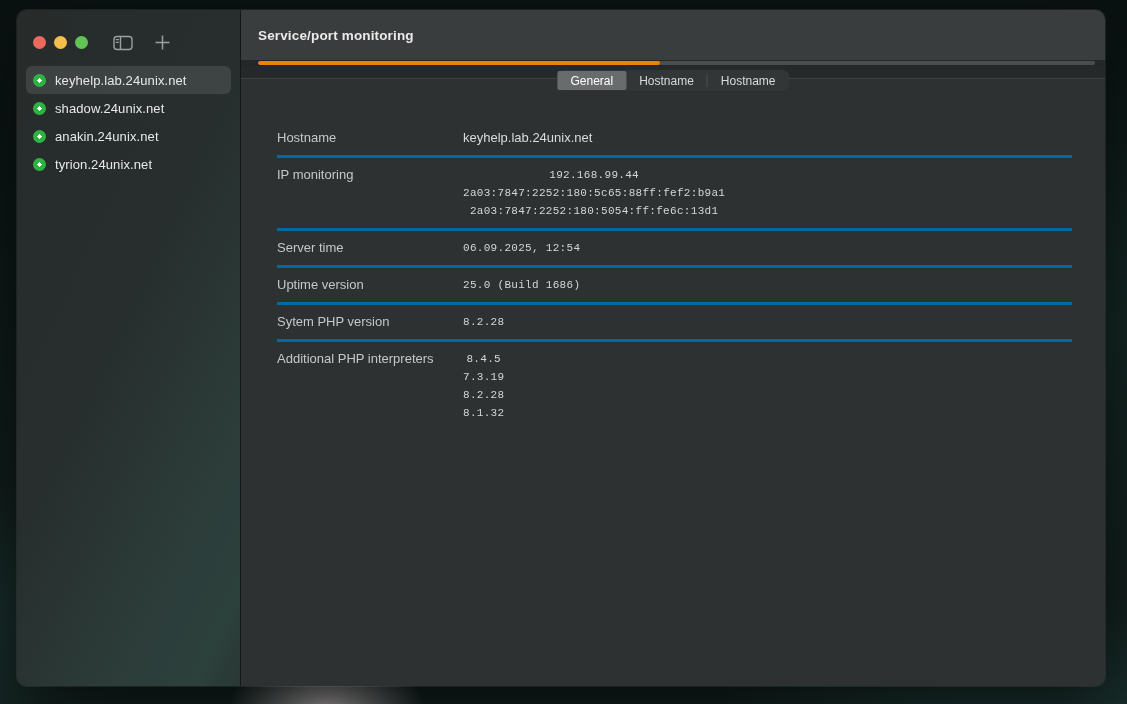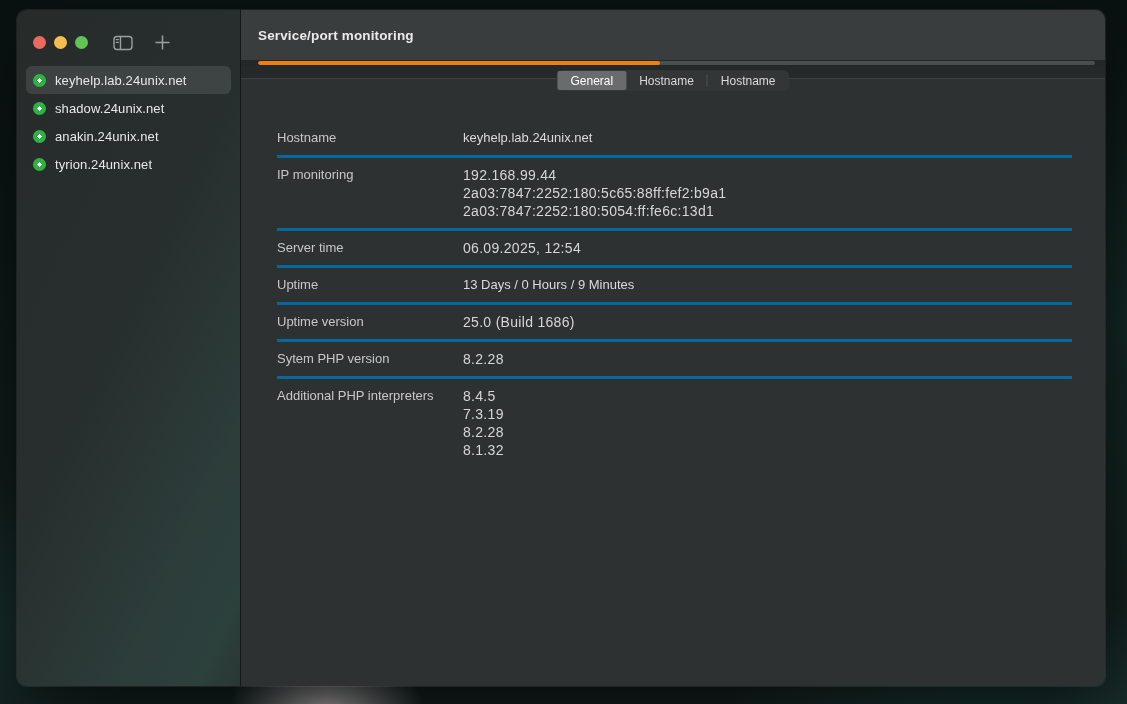--- a/index.html
+++ b/index.html
@@ -60,21 +60,21 @@
     display:flex; align-items:center; cursor:default;
   }
   .segment.selected { background:#696c6d; color:#ffffff; }
   .seg-divider { width:1px; height:12px; background:#4d5051; }
   
   .details { padding:42px 33px 0 36px; }
   .detail-row { display:flex; align-items:flex-start; padding:8px 0; border-bottom:3px solid #0369a1; }
   .detail-row:last-child { border-bottom:none; }
   .detail-label { width:186px; flex:0 0 186px; font-size:13px; color:#c6c8c7; line-height:18px; }
   .detail-value { font-size:13px; color:#dadcdb; line-height:18px; }
-  .detail-value.mono { font-family:Liberation Sans, sans-serif; font-size:14px; color:#d5d7d6; letter-spacing:.3px; }
+  .detail-value.mono { font-family:Liberation Mono, monospace; font-size:11px; color:#d5d7d6; letter-spacing:.3px;text-align:center; }
 </style>
 </head>
 <body>
 
 <div class="window">
 
   <div class="sidebar">
     <div class="sb-toolbar">
       <button class="tl red"></button>
       <button class="tl yellow"></button>
@@ -153,24 +153,20 @@
           <div>2a03:7847:2252:180:5c65:88ff:fef2:b9a1</div>
           <div>2a03:7847:2252:180:5054:ff:fe6c:13d1</div>
         </div>
       </div>
 
       <div class="detail-row">
         <div class="detail-label">Server time</div>
         <div class="detail-value mono">06.09.2025, 12:54</div>
       </div>
 
-      <div class="detail-row">
-        <div class="detail-label">Uptime</div>
-        <div class="detail-value">13 Days / 0 Hours / 9 Minutes</div>
-      </div>
 
       <div class="detail-row">
         <div class="detail-label">Uptime version</div>
         <div class="detail-value mono">25.0 (Build 1686)</div>
       </div>
 
       <div class="detail-row">
         <div class="detail-label">Sytem PHP version</div>
         <div class="detail-value mono">8.2.28</div>
       </div>

